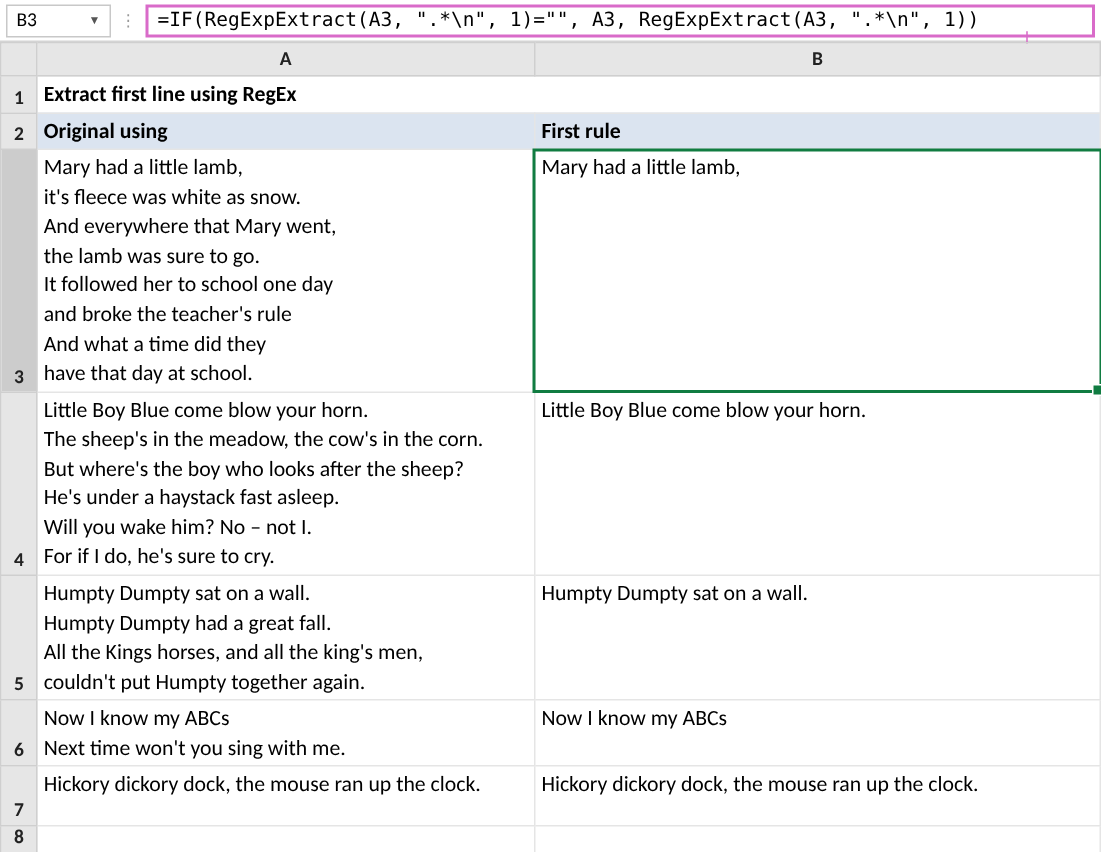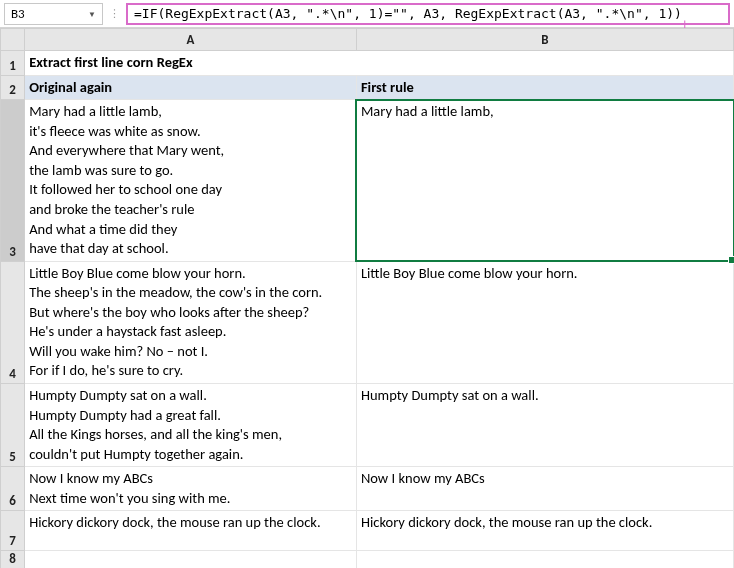--- a/index.html
+++ b/index.html
@@ -17,21 +17,21 @@
   .toolbar {
     height: 28px;
     background: #fff;
     border-bottom: 1px solid #d4d4d4;
     display: flex;
     align-items: center;
     gap: 4px;
     padding: 0 4px;
   }
   .name-box {
-    width: 99px;
+    width: 70px;
     height: 22px;
     background: #fff;
     border: 1px solid #c8c8c8;
     display: flex;
     align-items: center;
     padding: 0 6px;
     font-size: 13px;
   }
   .name-box .dd {
     margin-left: auto;
@@ -158,26 +158,26 @@
     </colgroup>
     <tbody>
         <tr>
       <th class="corner"></th>
       <th class="col-hdr">A</th>
       <th class="col-hdr" colspan="2">B</th>
     </tr>
 
     <tr>
       <th class="row-hdr">1</th>
-      <td class="cell title-cell" colspan="3">Extract first line corn RegEx</td>
+      <td class="cell title-cell" colspan="3">Extract first line using RegEx</td>
     </tr>
 
     <tr class="hdr-row">
       <th class="row-hdr">2</th>
-      <td class="cell">Original again</td>
+      <td class="cell">Original using</td>
       <td class="cell" colspan="2">First rule</td>
     </tr>
 
     <tr>
       <th class="row-hdr active">3</th>
       <td class="cell" style="white-space:pre-line">Mary had a little lamb,
 it's fleece was white as snow.
 And everywhere that Mary went,
 the lamb was sure to go.
 It followed her to school one day

